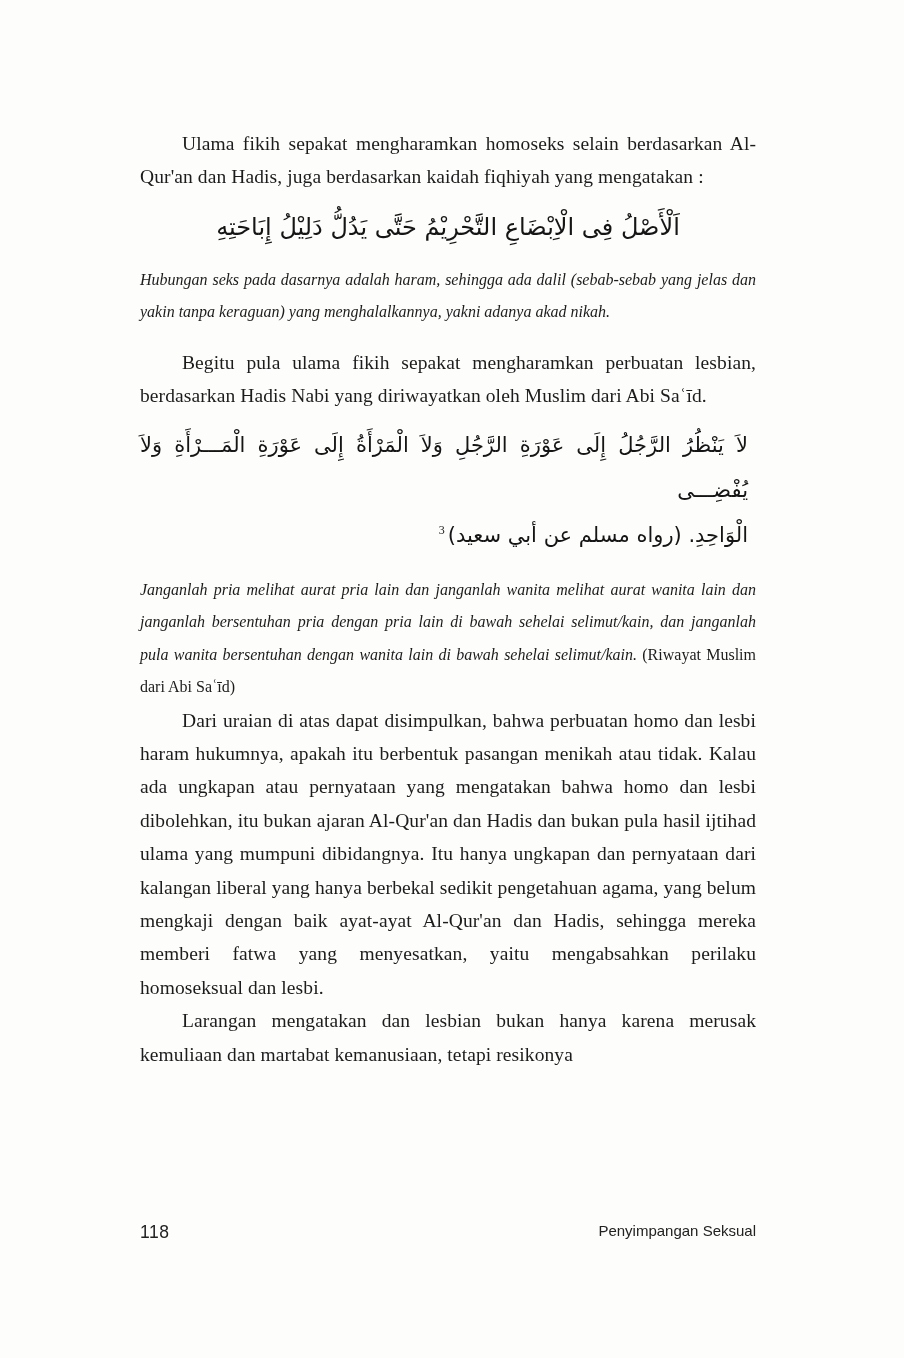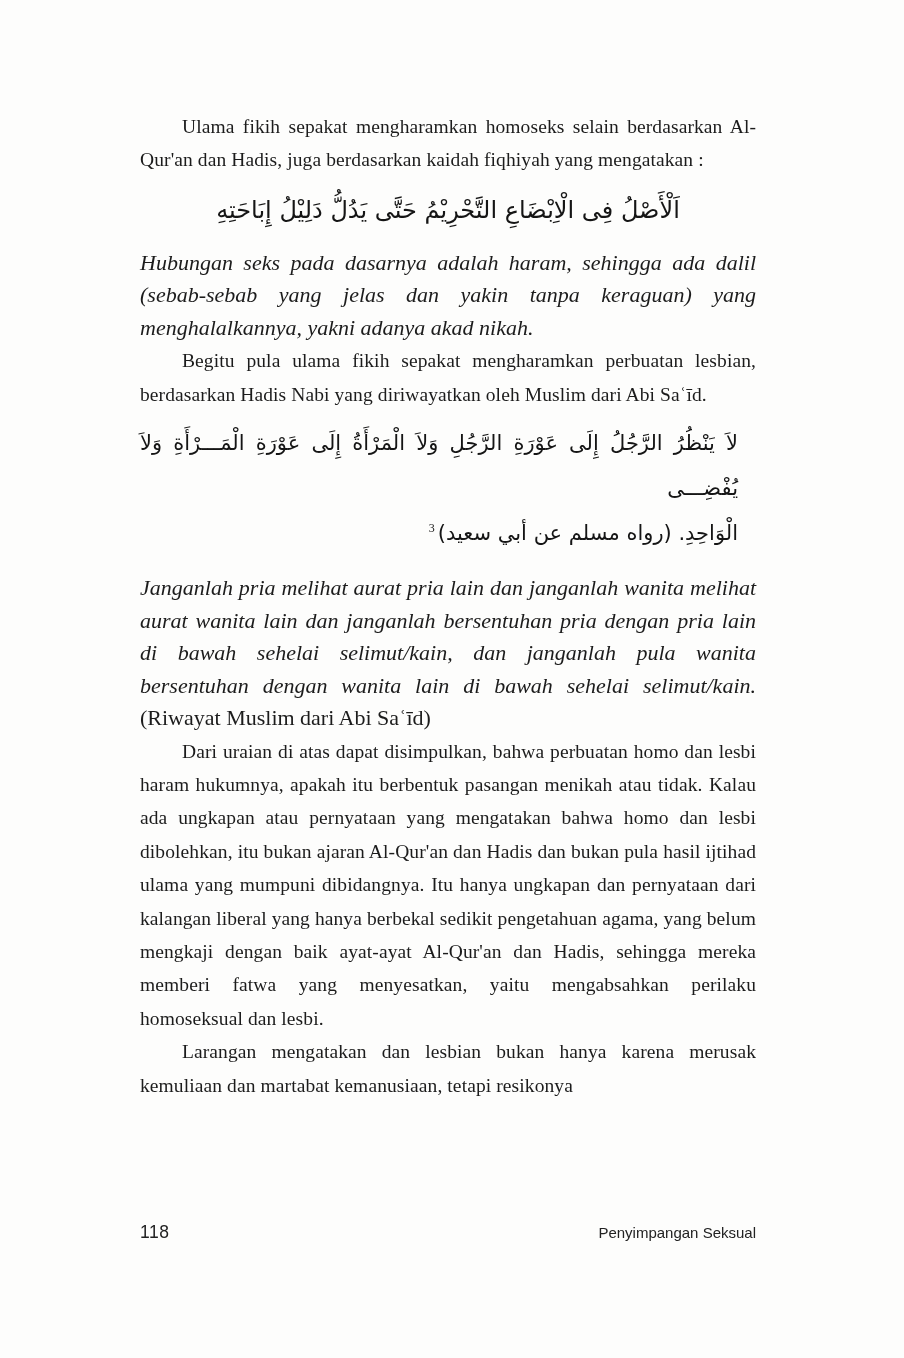--- a/index.html
+++ b/index.html
@@ -24,41 +24,41 @@
     width: 616px;
   }
   .body-para {
     margin: 0;
     font-size: 19.5px;
     line-height: 33.4px;
     text-align: justify;
     letter-spacing: 0.1px;
   }
   .indent { text-indent: 42px; }
-  .mb10 { margin-bottom: 10px; }
+  .mb10 { margin-bottom: 10px; margin-top: 17px; }
   .italic-para {
     margin: 0;
-    font-size: 22px;
+    font-size: 16px;
     line-height: 32.5px;
     text-align: justify;
     font-style: italic;
   }
   .italic-para .roman { font-style: normal; }
   .arabic-center {
     direction: rtl;
     font-family: "DejaVu Sans", sans-serif;
     font-size: 24px;
     line-height: 34px;
     text-align: center;
     margin: 16px 0 20px 0;
     color: #151515;
   }
   .arabic-block {
     direction: rtl;
-    margin: 10px 18px 16px 0;
+    margin: 10px 8px 16px 0;
     font-family: "DejaVu Sans", sans-serif;
     font-size: 21px;
     color: #151515;
   }
   .ar-line {
     line-height: 45px;
     text-align: justify;
     text-align-last: justify;
   }
   .ar-last {
@@ -72,21 +72,21 @@
     font-family: "Liberation Serif", serif;
     padding: 0 3px;
   }
   .footer {
     position: absolute;
     top: 1222px;
     left: 140px;
     width: 616px;
     display: flex;
     justify-content: space-between;
-    align-items: center;
+    align-items: flex-start;
     font-family: "Liberation Sans", sans-serif;
     color: #222222;
   }
   .footer .page-number {
     font-size: 17.5px;
     letter-spacing: 0.5px;
   }
   .footer .running-title {
     font-size: 15px;
   }

